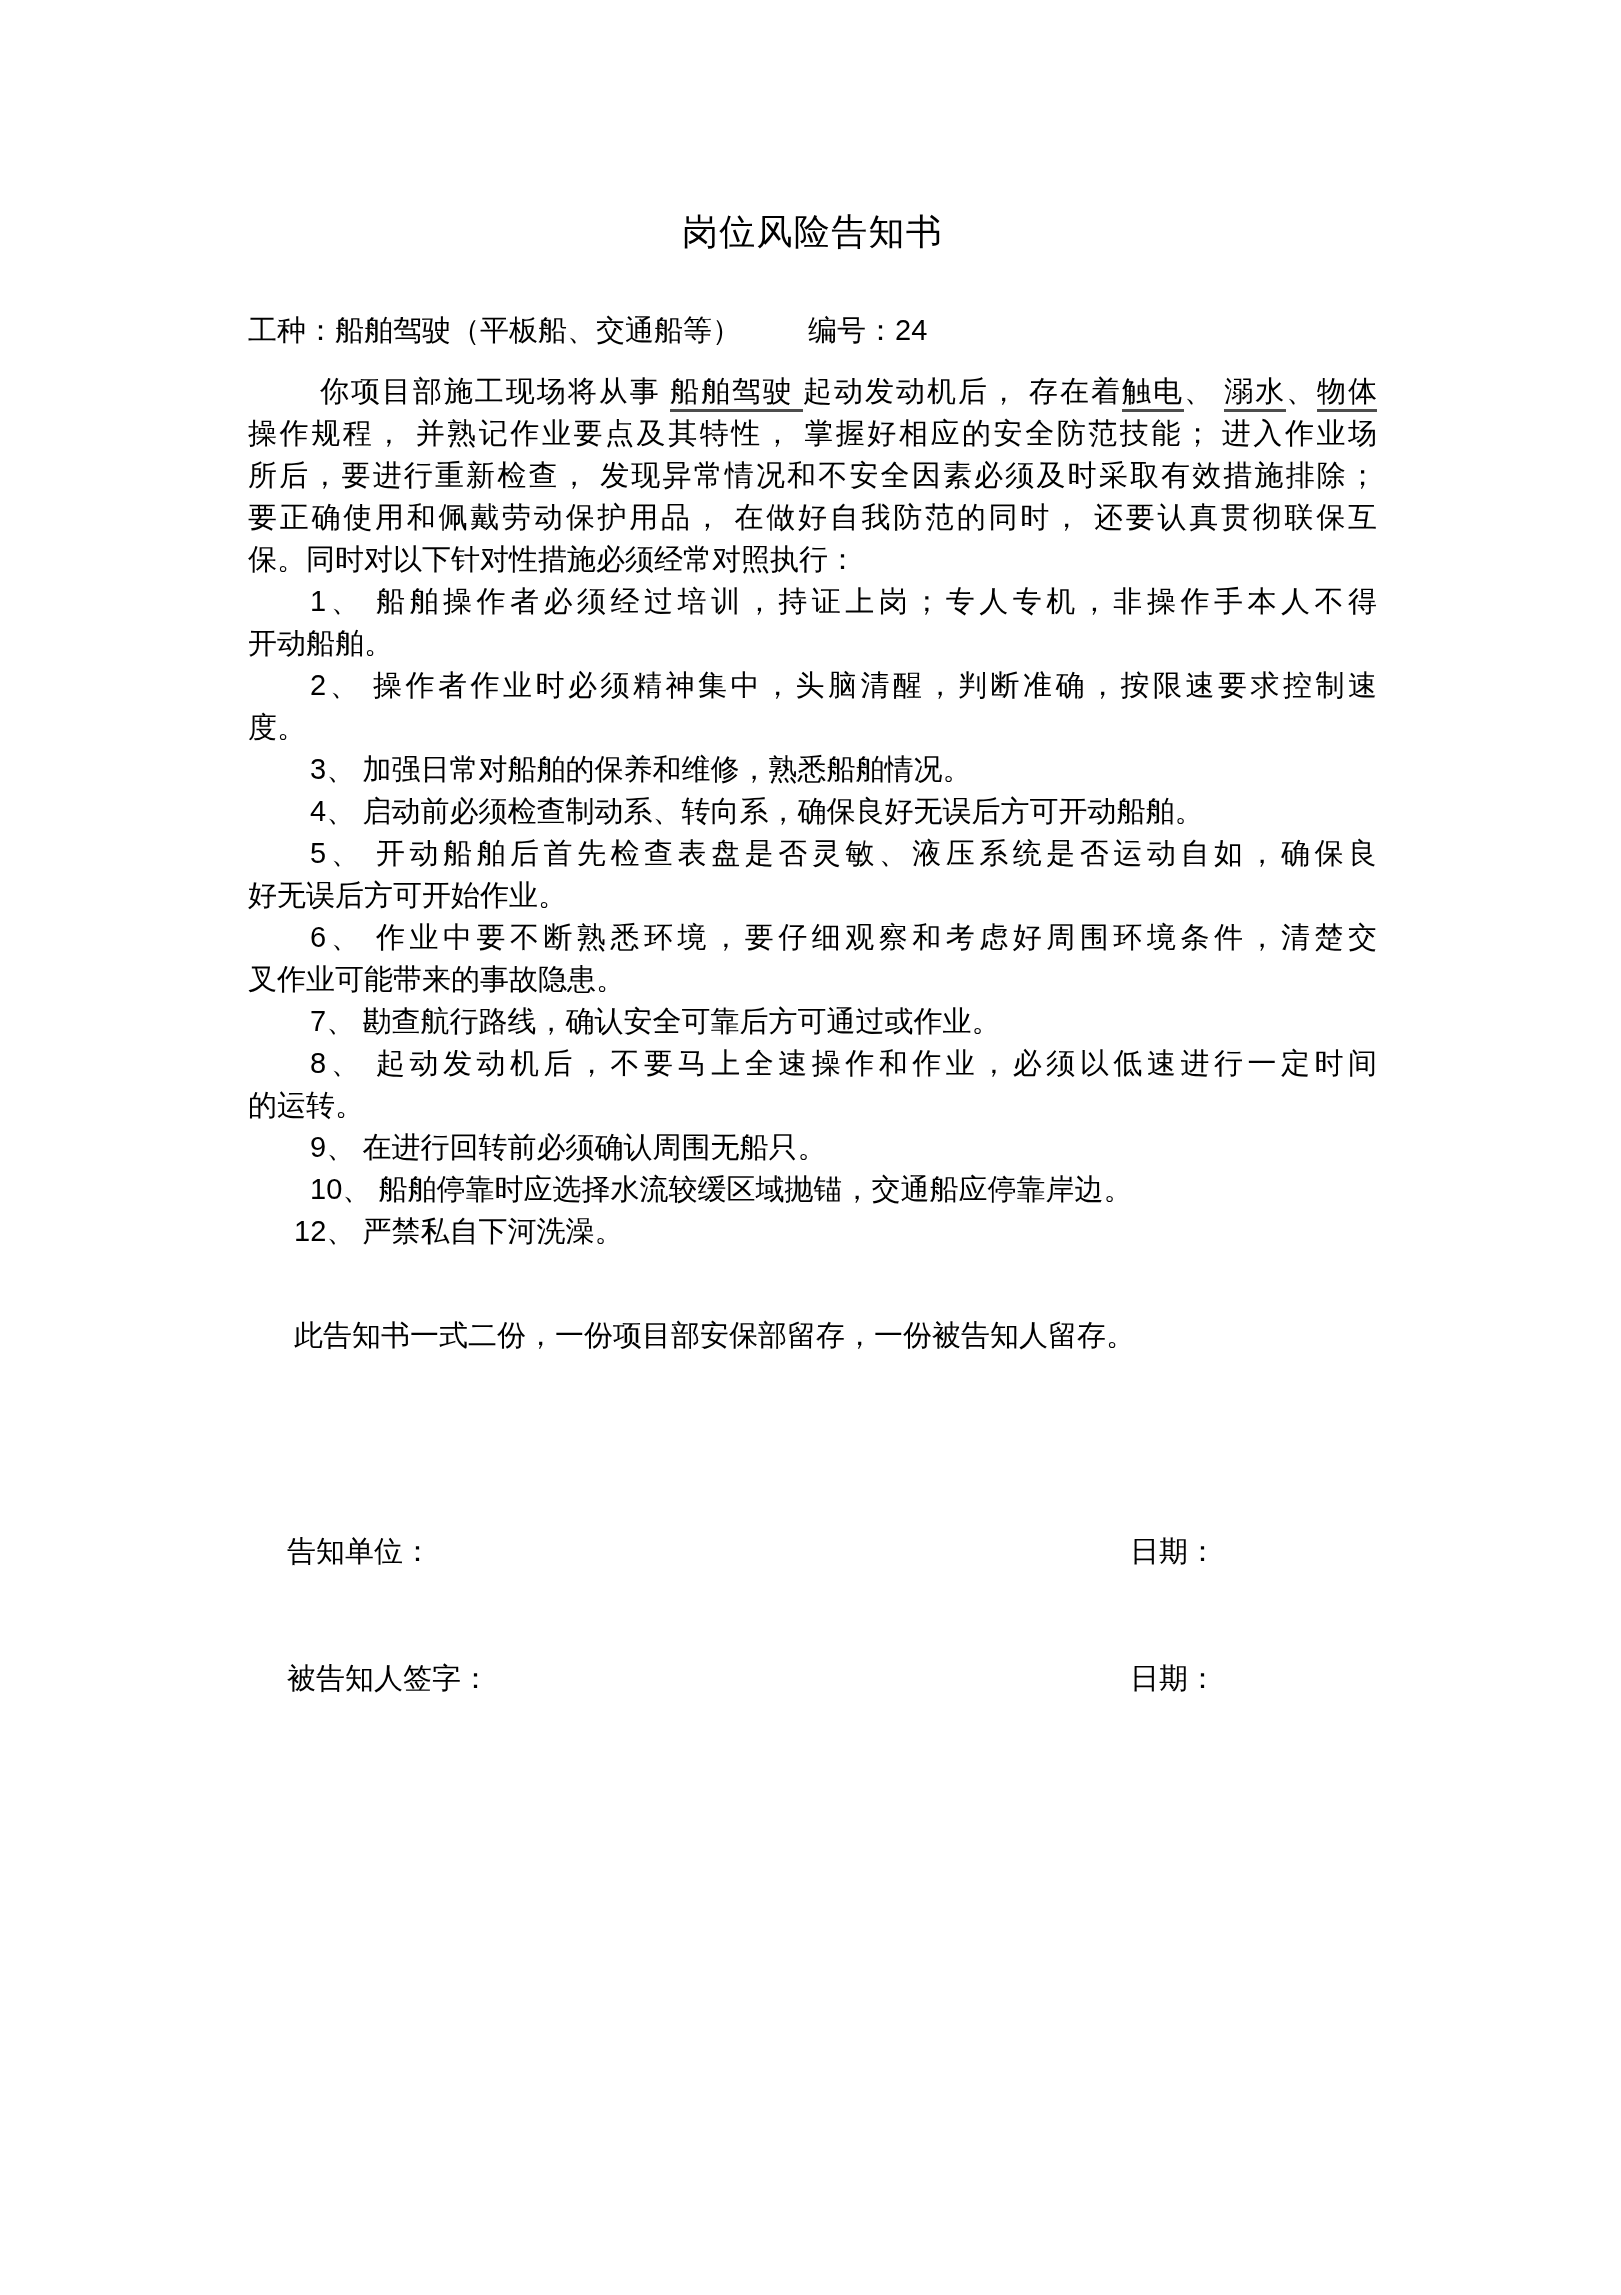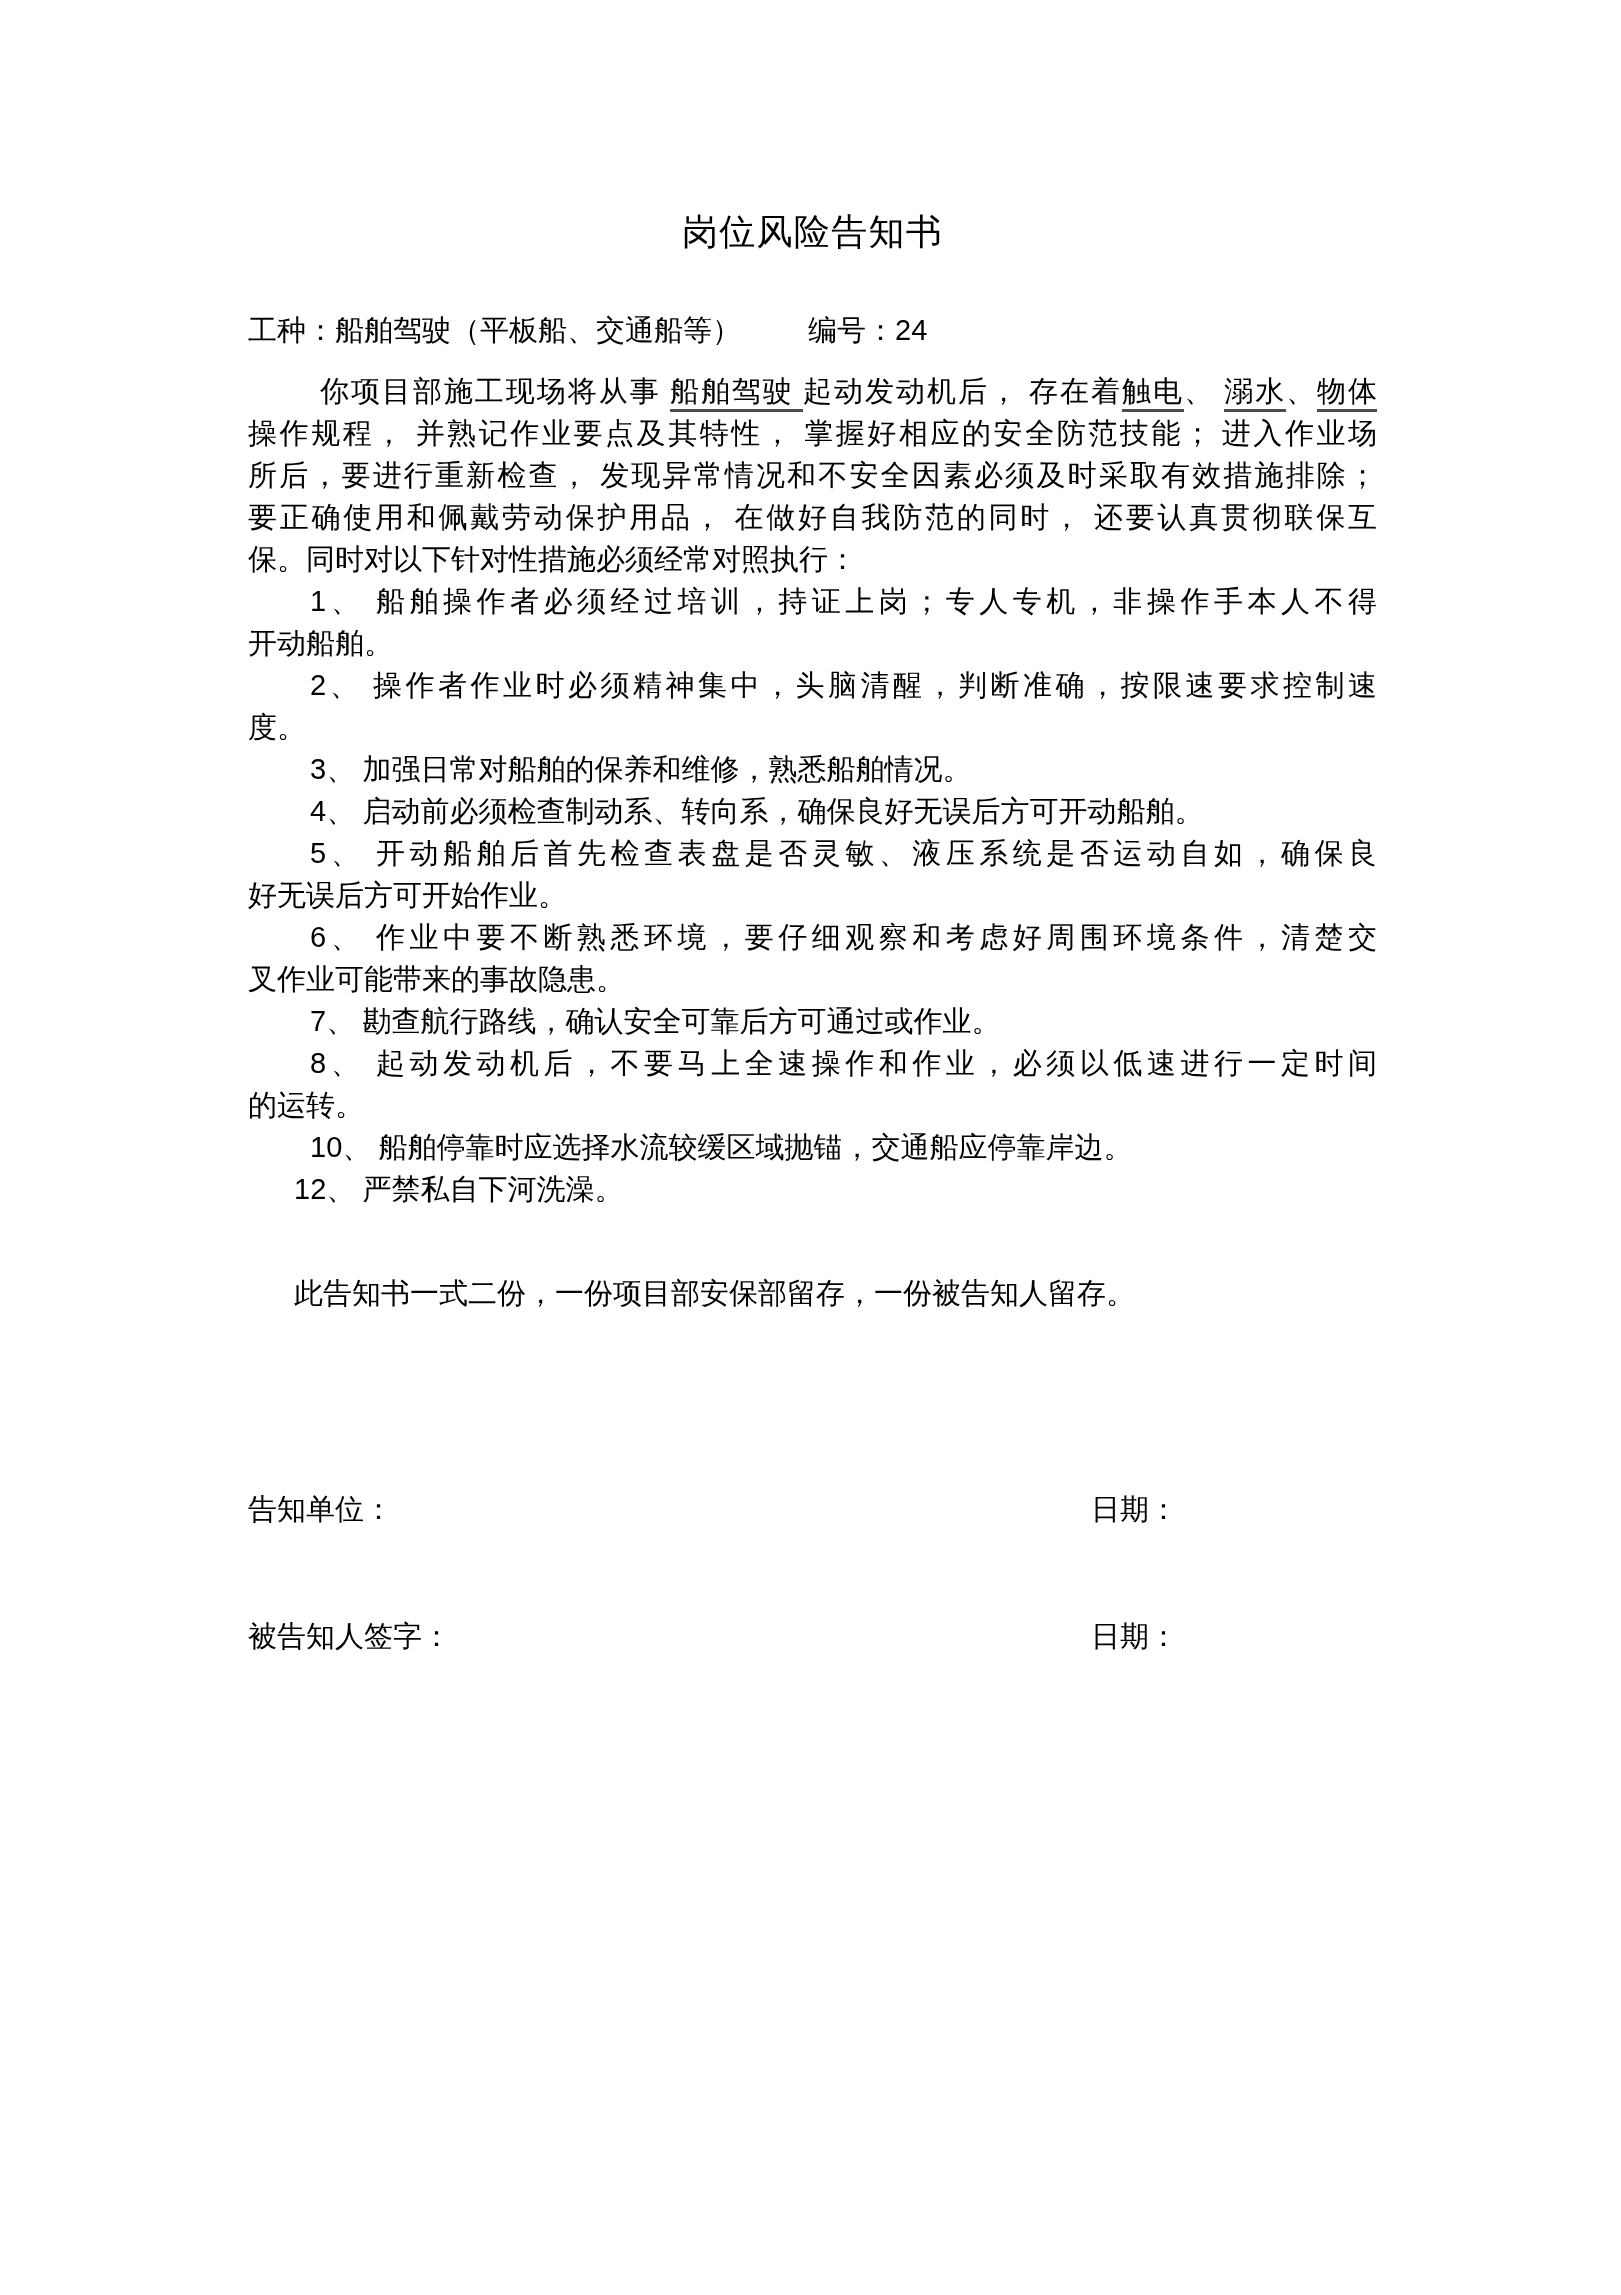--- a/index.html
+++ b/index.html
@@ -44,20 +44,21 @@
   .ind-s{padding-left:46px;}
   .ul{
     border-bottom:3.2px solid #4d4d4d;
     padding-bottom:2px;
   }
   .closing{margin-top:62px;}
   .footer-row{
     position:relative;
     margin-top:174px;
     height:42px;
+    margin-left:39px;
   }
   .footer-row.second{margin-top:85px;}
   .date-label{
     position:absolute;
     left:843px;top:0;
   }
 </style>
 </head>
 <body>
 
@@ -81,20 +82,21 @@
         <div class="line">度。</div>
         <div class="line ind-n"><span class="num">3</span>、 加强日常对船舶的保养和维修，熟悉船舶情况。</div>
         <div class="line ind-n"><span class="num">4</span>、 启动前必须检查制动系、转向系，确保良好无误后方可开动船舶。</div>
         <div class="line just ind-n"><span class="num">5</span>、 开动船舶后首先检查表盘是否灵敏、液压系统是否运动自如，确保良</div>
         <div class="line">好无误后方可开始作业。</div>
         <div class="line just ind-n"><span class="num">6</span>、 作业中要不断熟悉环境，要仔细观察和考虑好周围环境条件，清楚交</div>
         <div class="line">叉作业可能带来的事故隐患。</div>
         <div class="line ind-n"><span class="num">7</span>、 勘查航行路线，确认安全可靠后方可通过或作业。</div>
         <div class="line just ind-n"><span class="num">8</span>、 起动发动机后，不要马上全速操作和作业，必须以低速进行一定时间</div>
         <div class="line">的运转。</div>
+        <div class="line ind-n"><span class="num">9</span>、 在进行回转前必须确认周围无船只。</div>
         <div class="line ind-n"><span class="num">10</span>、 船舶停靠时应选择水流较缓区域抛锚，交通船应停靠岸边。</div>
         <div class="line ind-s"><span class="num">12</span>、 严禁私自下河洗澡。</div>
       </div>
 
     <div class="line closing ind-s">此告知书一式二份，一份项目部安保部留存，一份被告知人留存。</div>
 
     <div class="footer-row">
       <span>告知单位：</span>
       <span class="date-label">日期：</span>
     </div>

